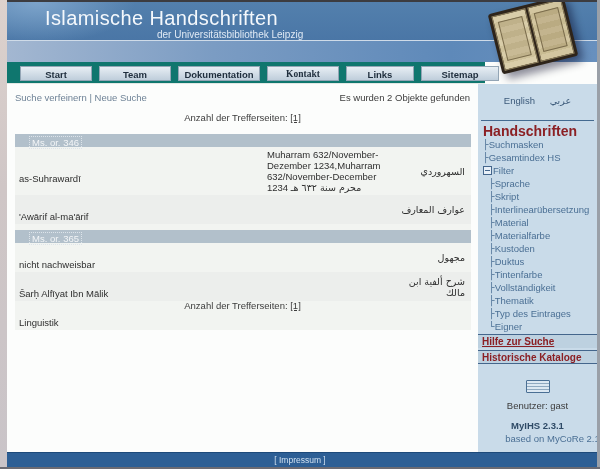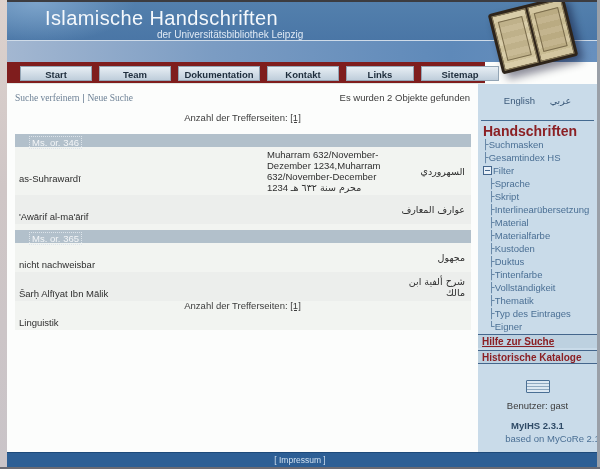--- a/index.html
+++ b/index.html
@@ -21,30 +21,30 @@
 
   
   .book{position:absolute;right:28px;top:4px;width:78px;height:62px;transform:rotate(-14deg);
         background:#2e241a;border-radius:3px;box-shadow:4px 6px 8px rgba(0,0,30,.45);padding:2px;box-sizing:border-box;display:flex;}
   .book .pg{flex:1;margin:1px;border:1px solid #8d7f5d;
         background:repeating-linear-gradient(180deg,#d9cda9 0 6px,#cfc29b 6px 12px);}
   .book .pg.r{background:repeating-linear-gradient(180deg,#d3c6a0 0 6px,#c8bb92 6px 12px);}
   .book .pg .inner{margin:6px 4px;height:38px;border:1px solid #7a6c4c;background:rgba(120,100,60,.18);}
 
   
-  .tabstrip{position:absolute;left:7px;top:62px;width:478px;height:22px;background:#7f1d1d;border-bottom:1px solid #e2e8e4;box-sizing:border-box;}
+  .tabstrip{position:absolute;left:7px;top:62px;width:478px;height:22px;background:#0f766e;border-bottom:1px solid #e2e8e4;box-sizing:border-box;}
   .tab{position:absolute;top:4px;height:15px;line-height:15px;text-align:center;
        font-size:9.5px;font-weight:bold;color:#1e2d3c;cursor:pointer;
        background:linear-gradient(180deg,#e7eef4,#bfcedb);border:1px solid #93a5b5;box-sizing:border-box;}
 
   
   .content{position:absolute;left:7px;top:84px;width:471px;height:368px;background:#fcfdfc;}
   .toolbar{position:absolute;left:8px;right:8px;top:8px;height:13px;font-size:9.5px;}
   .links-left{position:absolute;left:0;top:0;color:#6e8296;}
-  .links-left a{color:#6e8296;text-decoration:none;font-family:Liberation Serif, serif;}
+  .links-left a{color:#6e8296;text-decoration:none;}
   .found{position:absolute;right:0;top:0;color:#3c3c3c;}
   .pages{position:absolute;left:0;right:0;text-align:center;font-size:9.5px;color:#3c3c3c;}
   .pages.p1{top:28px;}
   .pages.p2{top:216px;}
   .pagelink{color:#3c3c3c;}
 
   .rec{position:absolute;left:8px;width:456px;}
   .rec1{top:50px;}
   .rec2{top:146px;}
   .rec-head{height:13px;line-height:13px;background:#b2c0cb;padding-left:14px;}
@@ -101,21 +101,21 @@
       </div>
     <div class="pg r">
         <div class="inner"></div>
       </div>
   </div>
 
   <div class="tabstrip">
     <div class="tab" style="left:13px;width:72px;">Start</div>
     <div class="tab" style="left:92px;width:72px;">Team</div>
     <div class="tab" style="left:171px;width:82px;">Dokumentation</div>
-    <div class="tab" style="left:260px;width:72px;">Kontakt</div>
+    <div class="tab" style="left:260px;width:72px;font-family:Liberation Serif, serif;">Kontakt</div>
     <div class="tab" style="left:339px;width:68px;">Links</div>
     <div class="tab" style="left:414px;width:78px;">Sitemap</div>
   </div>
 
   <div class="content">
     <div class="toolbar">
       <span class="links-left">
         <a href="#">Suche verfeinern</a>
         <span>|</span>
         <a href="#">Neue Suche</a>

